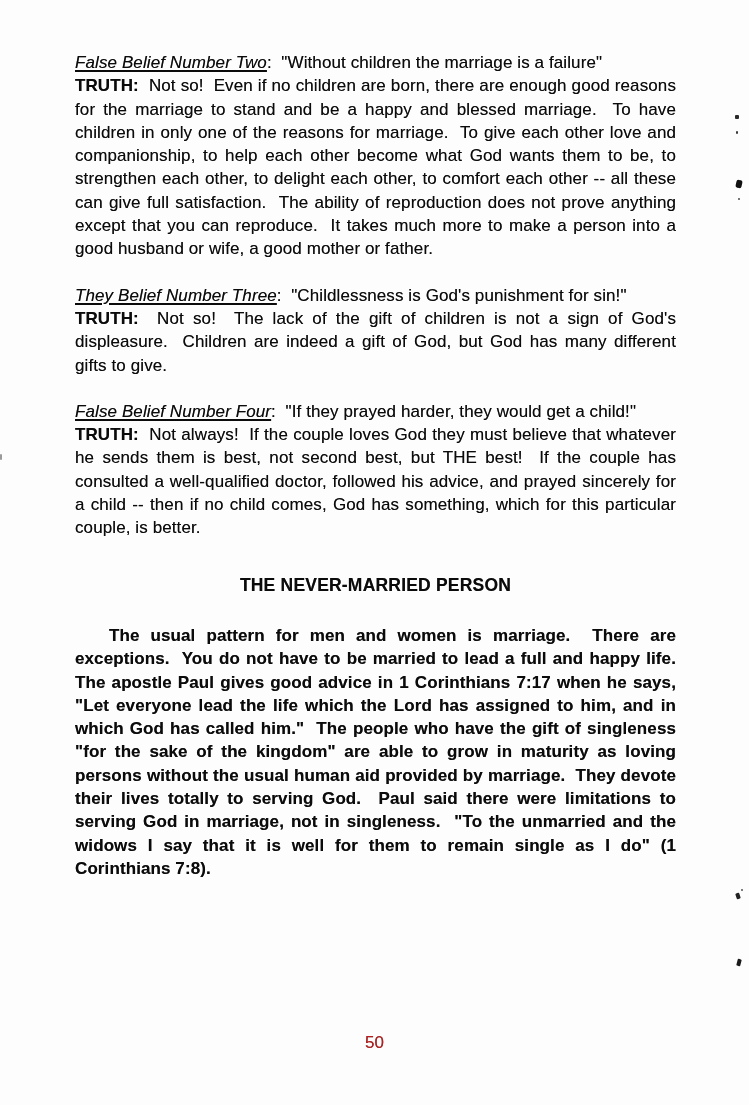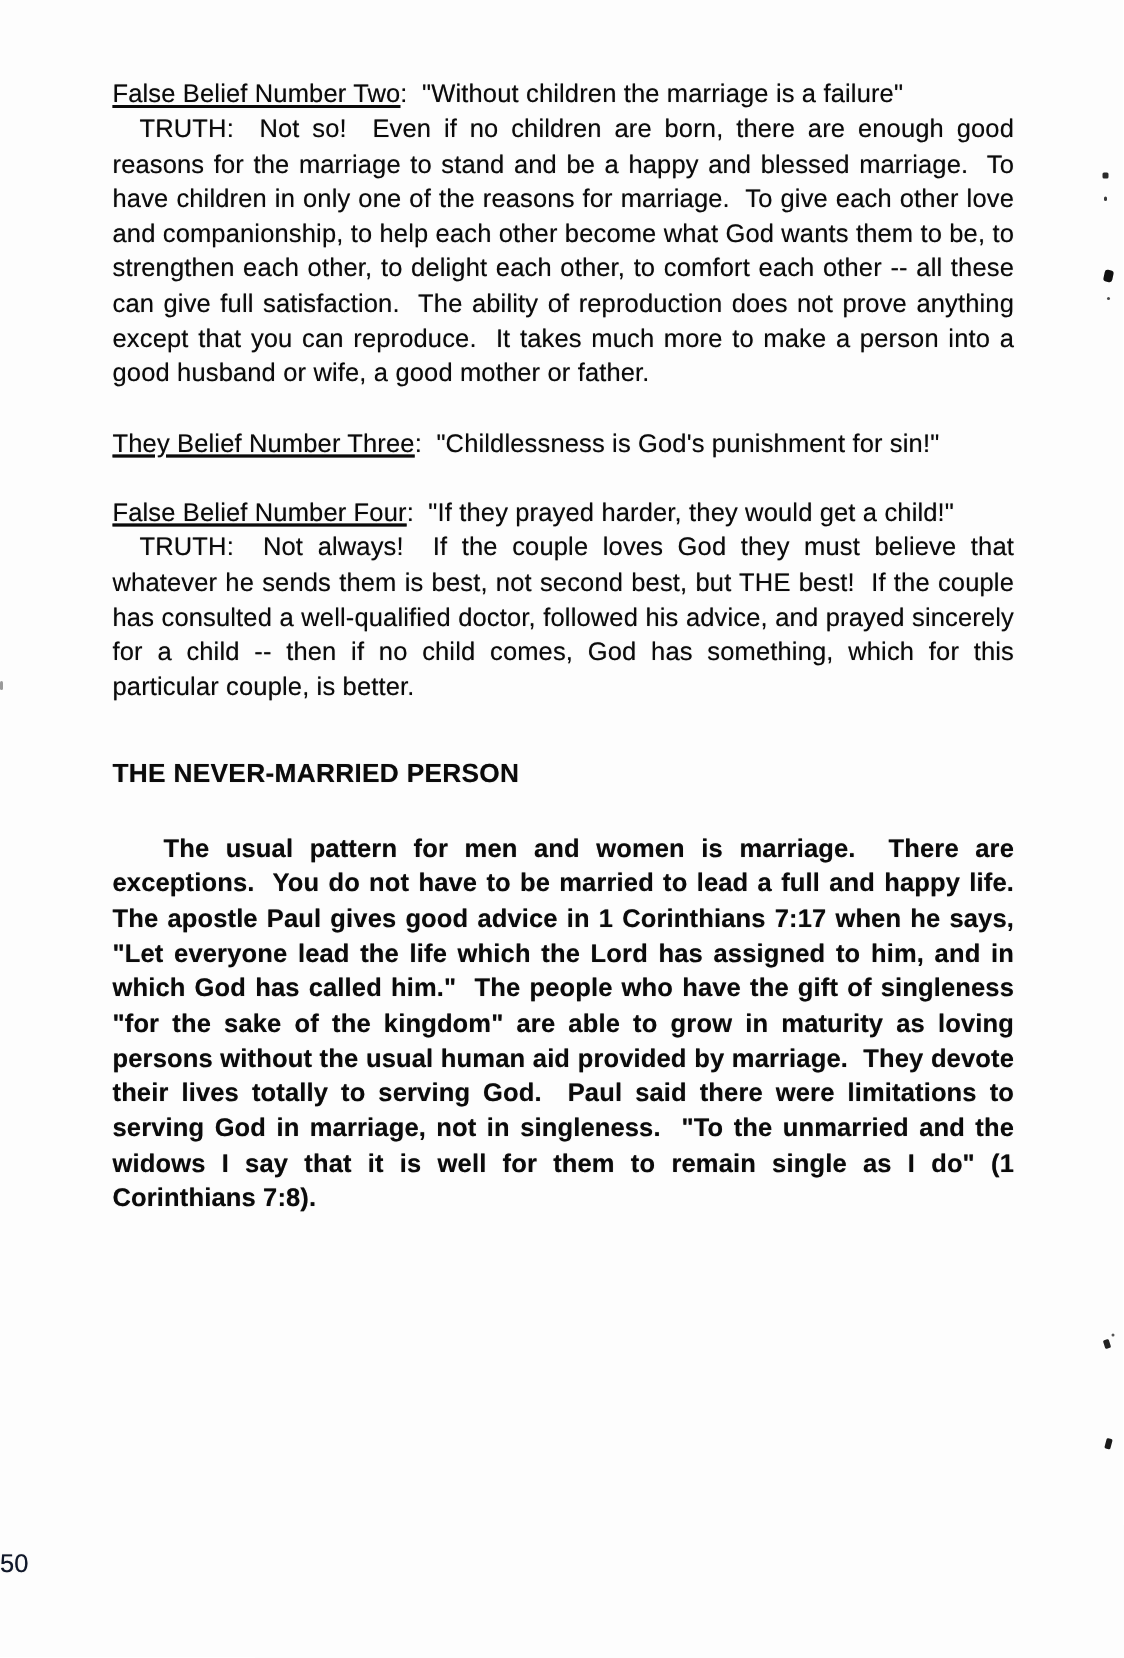--- a/index.html
+++ b/index.html
@@ -29,45 +29,47 @@
     text-align: justify;
     white-space: pre-wrap;
     letter-spacing: 0.1px;
     text-shadow: 0 0 0.5px rgba(0,0,0,0.55);
   }
   .section-gap { margin-top: 23px; }
   .belief-label {
     text-decoration: underline;
     text-decoration-thickness: 1.8px;
     text-underline-offset: 2px;
+    font-style: italic;
   }
-  .truth-label { font-weight: 400; margin-left: 18px; }
+  .truth-label { font-weight: 700; }
   h2.heading {
     margin: 34px 0 0 0;
     font-size: 17.5px;
     line-height: 23.3px;
     font-weight: 700;
+    text-align: center;
     letter-spacing: 0.2px;
     white-space: pre-wrap;
     text-shadow: 0 0 0.5px rgba(0,0,0,0.55);
   }
   p.indent-para {
     text-indent: 34px;
     margin-top: 27px;
     font-weight: bold;
   }
   .page-number {
     position: absolute;
     top: 1031px;
     left: 0;
     width: 749px;
-    text-align: left;
+    text-align: center;
     font-size: 17px;
     line-height: 23px;
-    color: #0f172a;
+    color: #b91c1c;
     text-shadow: 0 0 0.5px rgba(0,0,0,0.55);
   }
   .speck {
     position: absolute;
     background: #1e1e1e;
     border-radius: 1px;
   }
 </style>
 </head>
 <body>
@@ -76,20 +78,21 @@
 
   <div class="column">
 
     <div>
       <p class="block"><span class="belief-label">False Belief Number Two</span><span>:  "Without children the marriage is a failure"</span></p>
       <p class="block"><span class="truth-label">TRUTH:</span><span>  Not so!  Even if no children are born, there are enough good reasons for the marriage to stand and be a happy and blessed marriage.  To have children in only one of the reasons for marriage.  To give each other love and companionship, to help each other become what God wants them to be, to strengthen each other, to delight each other, to comfort each other -- all these can give full satisfaction.  The ability of reproduction does not prove anything except that you can reproduce.  It takes much more to make a person into a good husband or wife, a good mother or father.</span></p>
     </div>
 
     <div class="section-gap">
       <p class="block"><span class="belief-label">They Belief Number Three</span><span>:  "Childlessness is God's punishment for sin!"</span></p>
+      <p class="block"><span class="truth-label">TRUTH:</span><span>  Not so!  The lack of the gift of children is not a sign of God's displeasure.  Children are indeed a gift of God, but God has many different gifts to give.</span></p>
     </div>
 
     <div class="section-gap">
       <p class="block"><span class="belief-label">False Belief Number Four</span><span>:  "If they prayed harder, they would get a child!"</span></p>
       <p class="block"><span class="truth-label">TRUTH:</span><span>  Not always!  If the couple loves God they must believe that whatever he sends them is best, not second best, but THE best!  If the couple has consulted a well-qualified doctor, followed his advice, and prayed sincerely for a child -- then if no child comes, God has something, which for this particular couple, is better.</span></p>
     </div>
 
     <h2 class="heading">THE NEVER-MARRIED PERSON</h2>
 
     <p class="block indent-para">The usual pattern for men and women is marriage.  There are exceptions.  You do not have to be married to lead a full and happy life.  The apostle Paul gives good advice in 1 Corinthians 7:17 when he says, "Let everyone lead the life which the Lord has assigned to him, and in which God has called him."  The people who have the gift of singleness "for the sake of the kingdom" are able to grow in maturity as loving persons without the usual human aid provided by marriage.  They devote their lives totally to serving God.  Paul said there were limitations to serving God in marriage, not in singleness.  "To the unmarried and the widows I say that it is well for them to remain single as I do" (1 Corinthians 7:8).</p>

